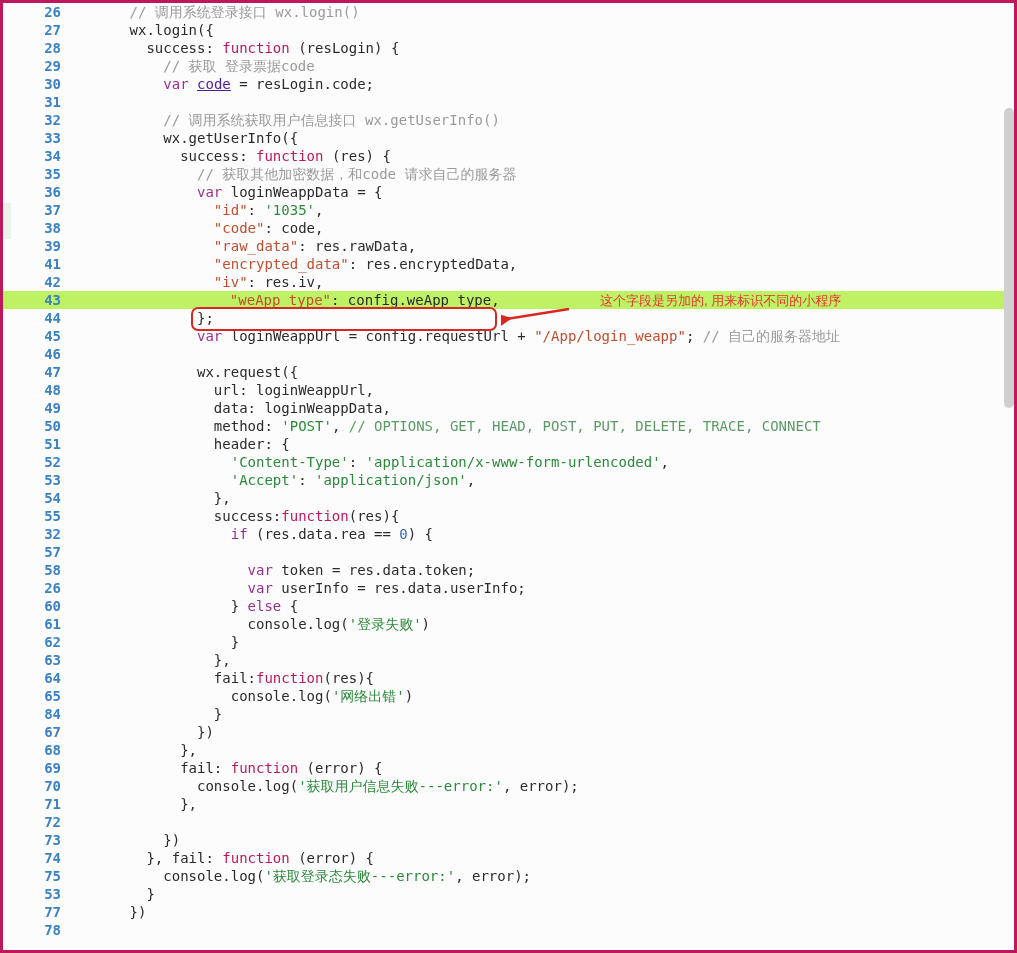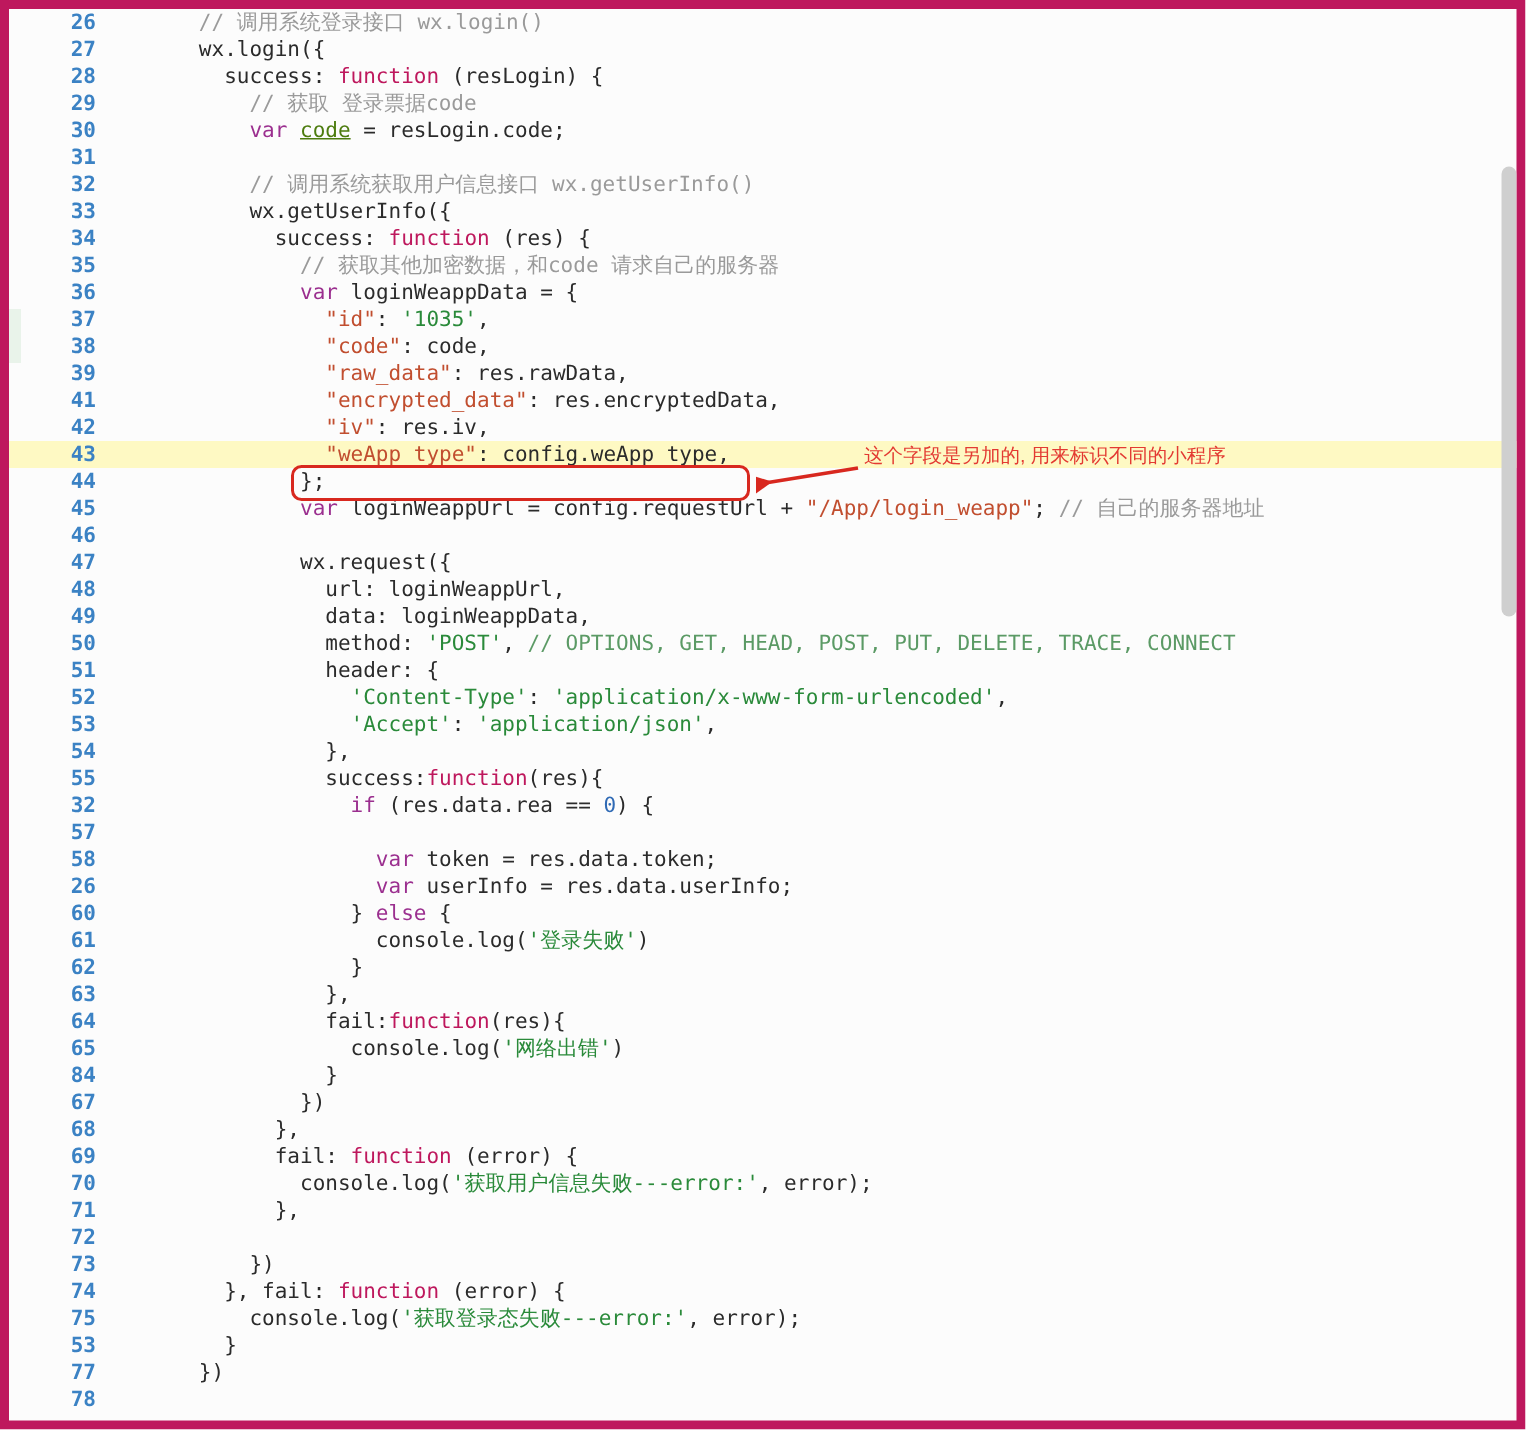--- a/index.html
+++ b/index.html
@@ -8,21 +8,21 @@
     background: #fdfdfd;
     font-family: Menlo, Consolas, "DejaVu Sans Mono", monospace;
     font-size: 14px;
     line-height: 18px;
   }
   .viewport {
     width: 1017px;
     height: 953px;
     position: relative;
     background: #fcfcfc;
-    border: 6px solid #be185d;
+    border: 3px solid #be185d;
     box-sizing: border-box;
     overflow: hidden;
   }
   .scrollbar-track {
     position: absolute;
     top: 105px;
     right: 0;
     width: 10px;
     height: 300px;
     background: transparent;
@@ -65,21 +65,22 @@
     font-weight: 600;
     user-select: none;
     flex: 0 0 auto;
   }
   .src {
     white-space: pre;
     color: #2b2b2b;
     flex: 0 0 auto;
   }
   .row.hl {
-    background: #fef9c3;
+    background: #bef264;
+    gap: 16px;
   }
   .boxwrap {
     position: absolute;
     left: 188px;
     top: 304px;
     width: 306px;
     height: 24px;
     border: 2.5px solid #d8281f;
     border-radius: 7px;
     z-index: 5;
@@ -90,37 +91,37 @@
     position: absolute;
     left: 498px;
     top: 302px;
     width: 70px;
     height: 24px;
     z-index: 5;
     pointer-events: none;
   }
   .annotation {
     position: absolute;
-    left: 570px;
+    left: 597px;
     top: 289px;
     color: #e33a32;
     font-size: 13px;
     font-family: "PingFang SC", "Microsoft YaHei", sans-serif;
     z-index: 5;
     pointer-events: none;
     white-space: nowrap;
   }
   
   .c  { color: #9a9a9a; font-style: normal; }   
   .cc { color: #5b9a65; }                         
   .kw { color: #9b2f8f; }                         
   .fn { color: #be185d; }                         
   .s  { color: #2a8a3a; }                         
   .sr { color: #c14e2f; }                         
-  .id { color: #4d7c0f; text-decoration: underline; margin-top: 17px; }
+  .id { color: #4c1d95; text-decoration: underline; margin-top: 17px; }
   .n  { color: #2f6ab5; }                         
 </style>
 </head>
 <body>
 
 <div class="viewport">
 
   <div class="gutter-bar"></div>
 
   <div class="code" id="code">

